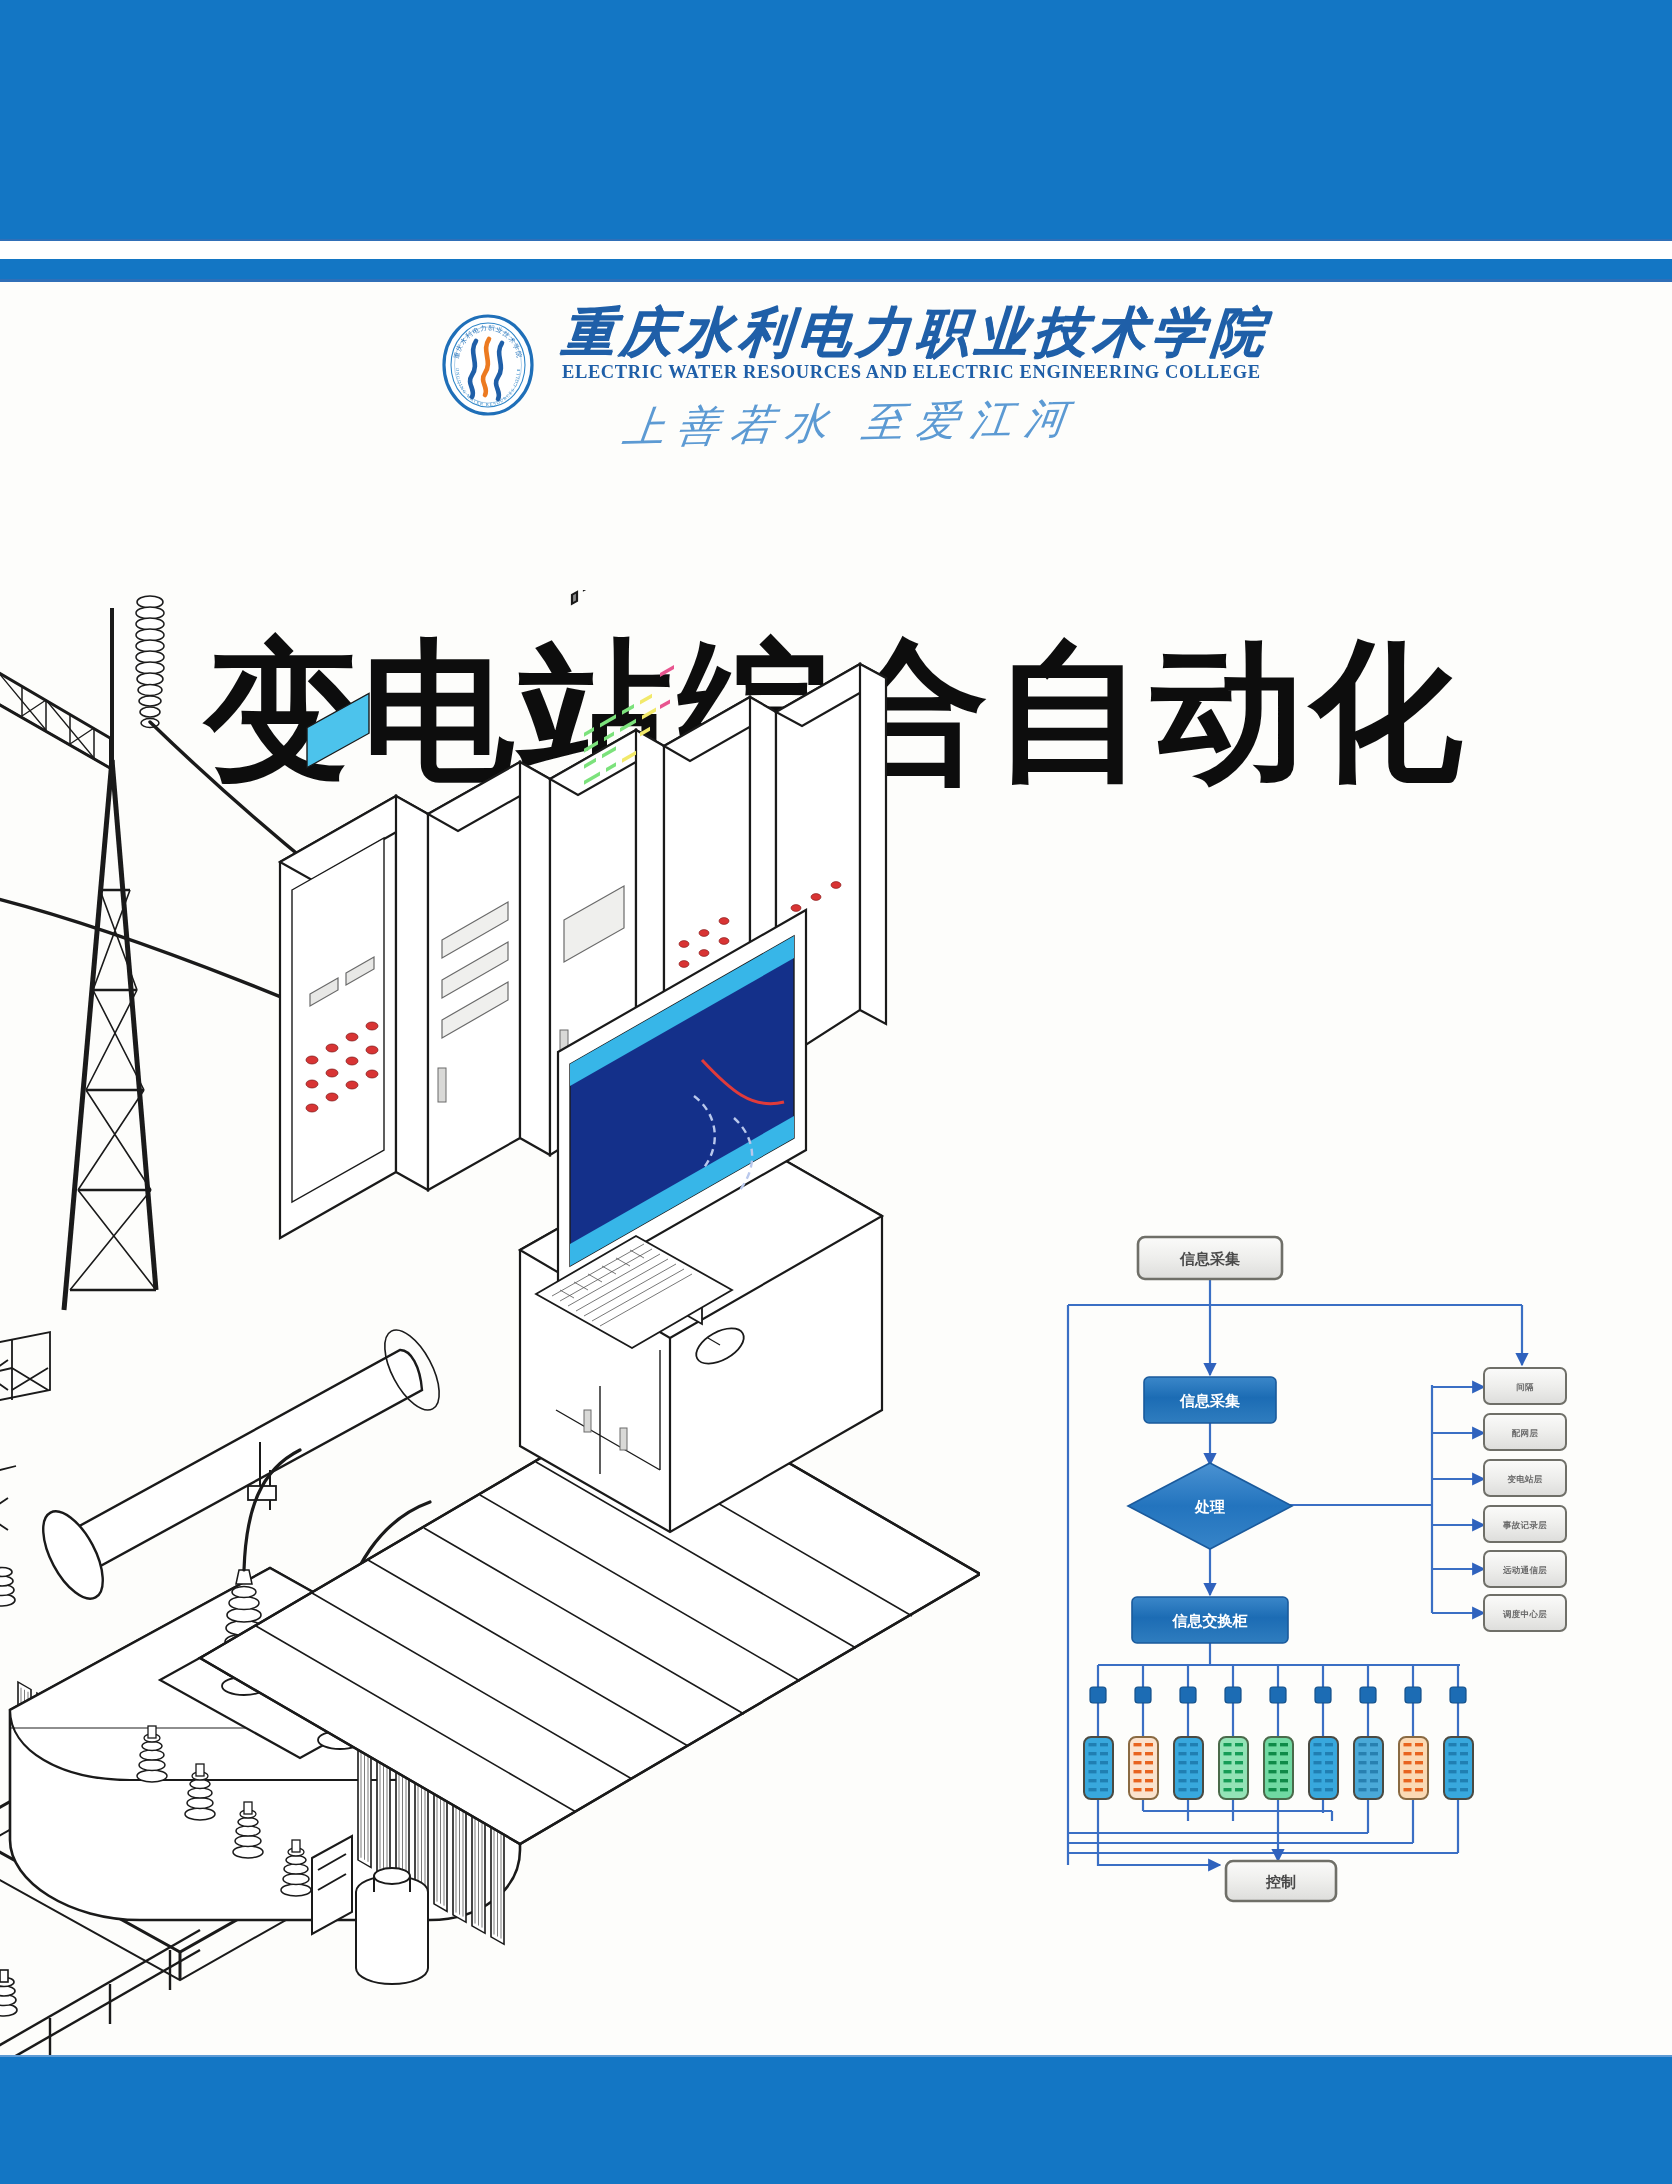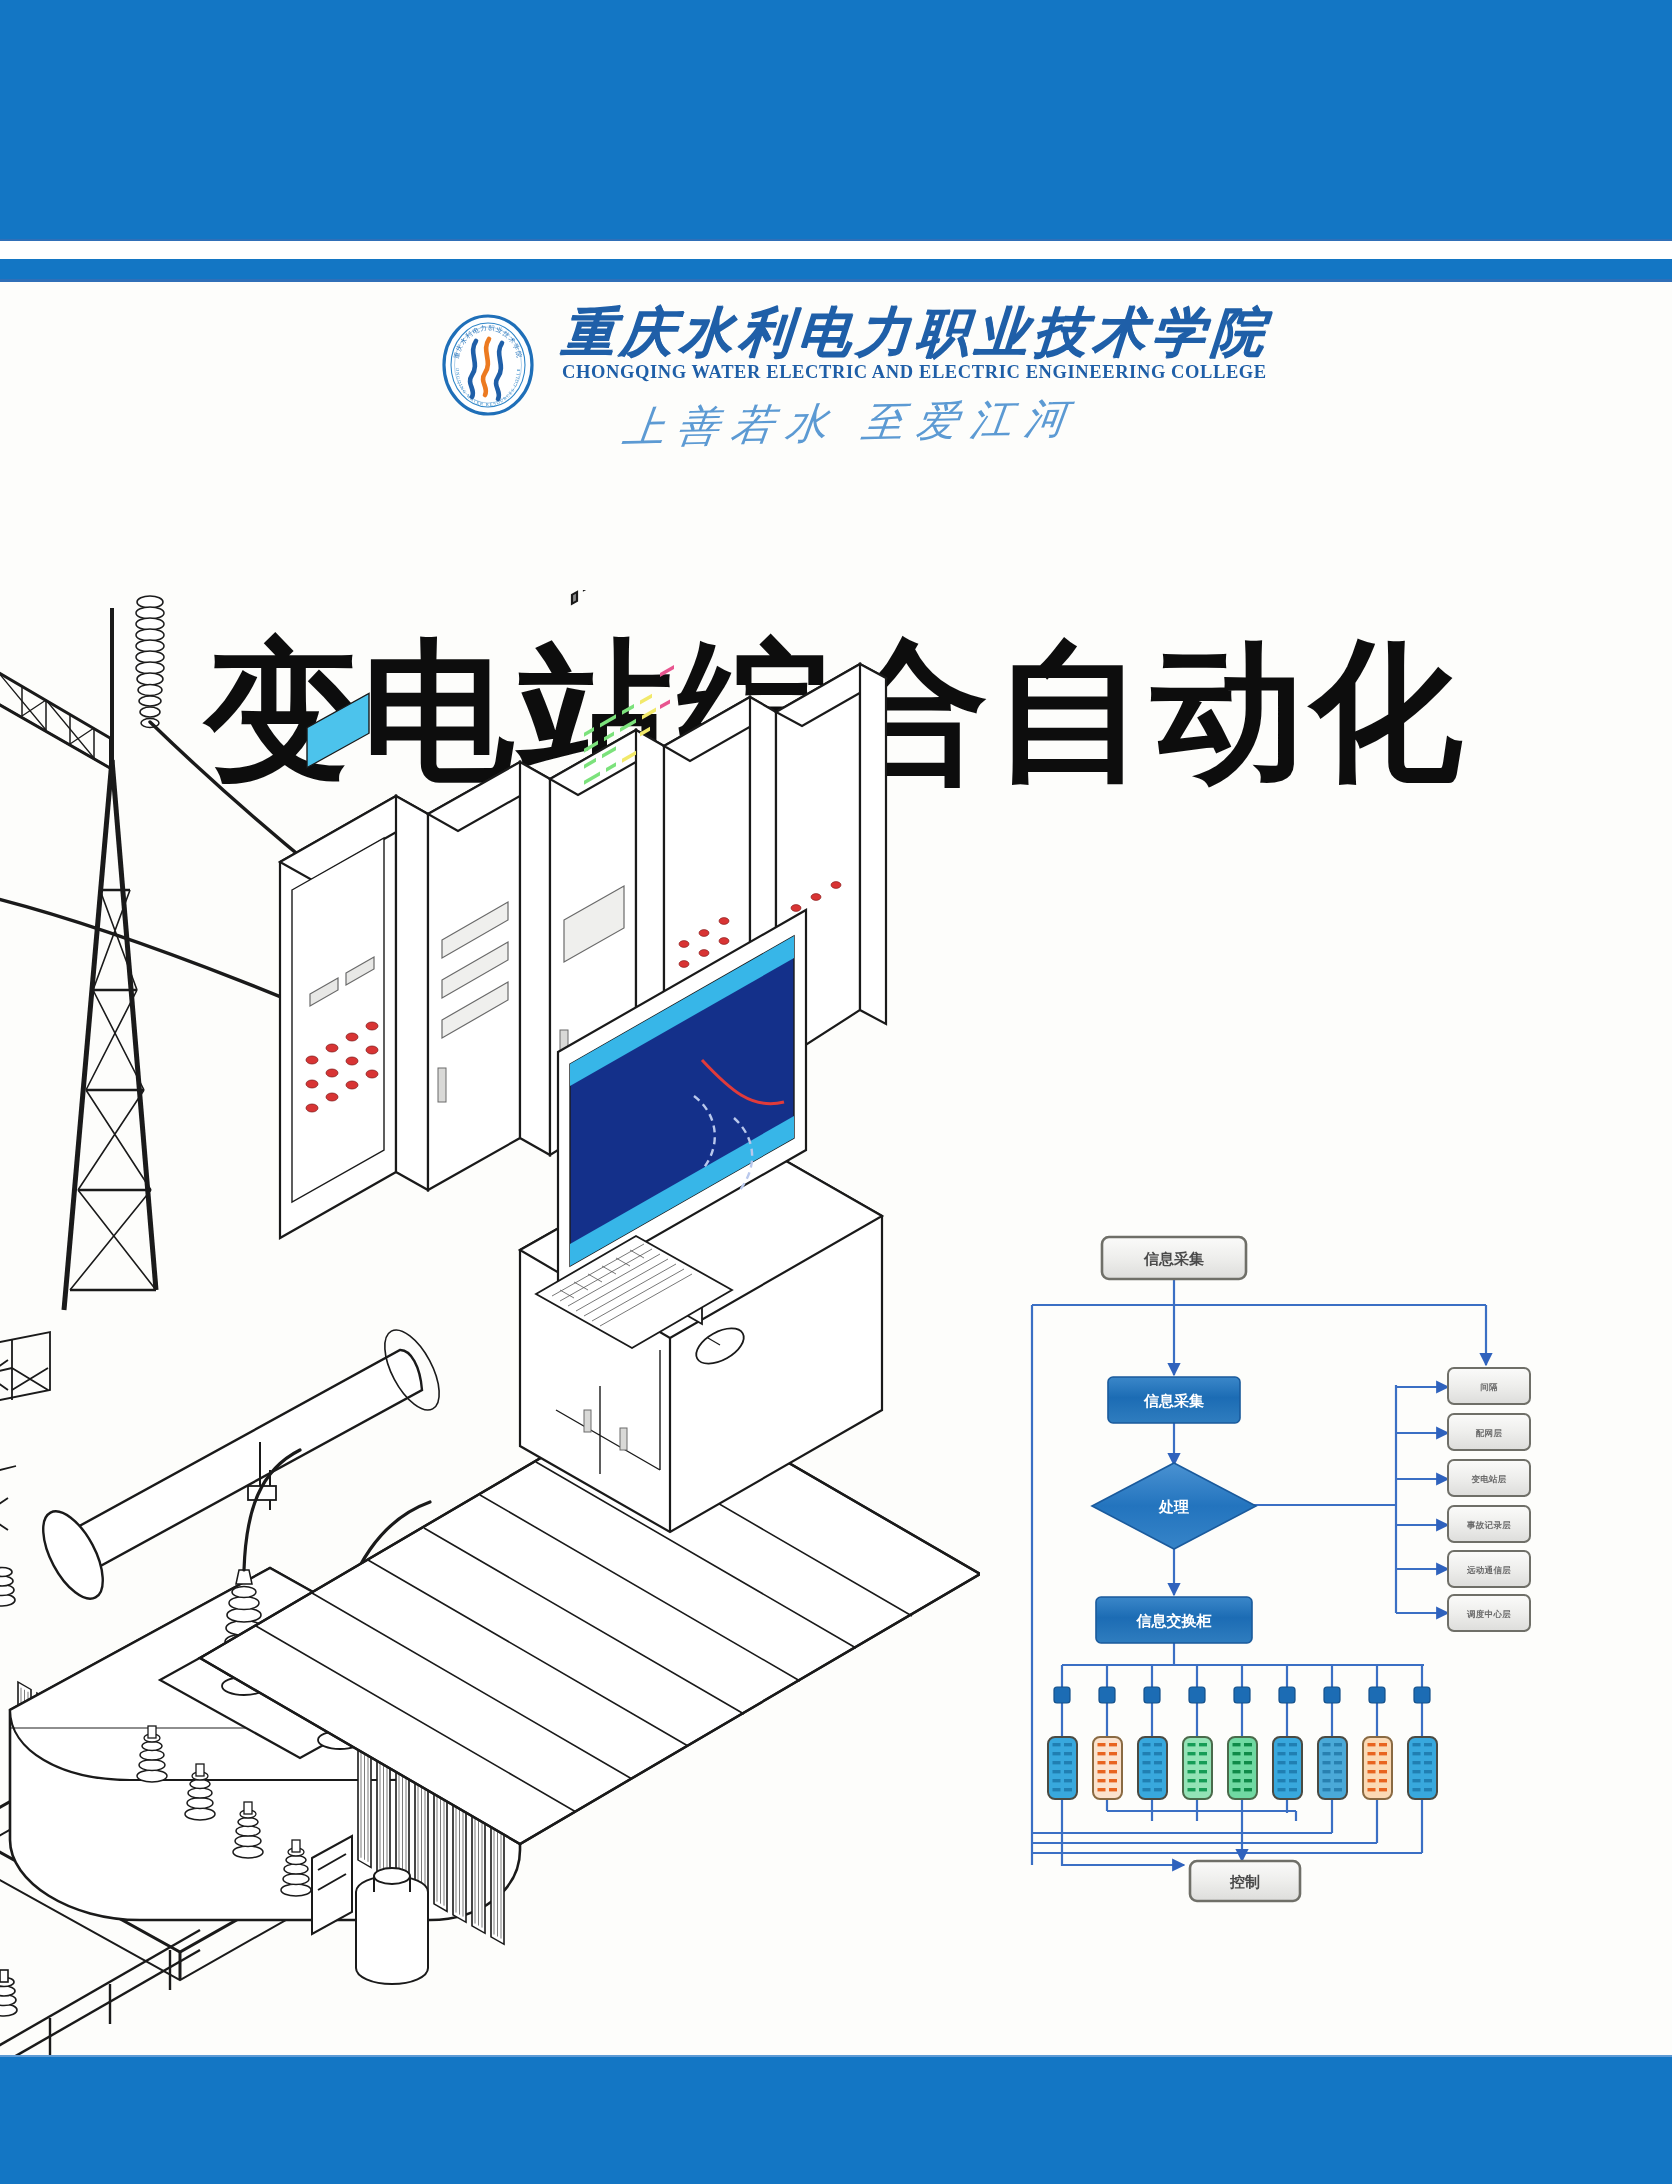--- a/index.html
+++ b/index.html
@@ -69,21 +69,21 @@
     letter-spacing:6px;
     line-height:1;
     white-space:nowrap;
   }
 
   
   .illo{position:absolute;left:-40px;top:590px;width:1020px;height:1500px;}
   .illo svg{display:block;}
 
   
-  .flow{position:absolute;left:1024px;top:1225px;width:560px;height:700px;}
+  .flow{position:absolute;left:1060px;top:1225px;width:560px;height:700px;}
   .flow svg{display:block;}
   .flow-label{
     font-family:"DejaVu Sans","Liberation Sans",sans-serif;
     font-size:15px;font-weight:700;
     dominant-baseline:middle;text-anchor:middle;
   }
   .flow-label.dark{fill:#4a4a4a;}
   .flow-label.light{fill:#ffffff;}
   .flow-label.tiny{font-size:8.5px;font-weight:600;fill:#6a6a6a;letter-spacing:.3px;}
 </style>
@@ -114,21 +114,21 @@
         </text>
 
         <path d="M40,28 C32,40 44,50 36,62 C30,71 40,76 36,84" fill="none" stroke="#1f5fa8" stroke-width="4.6" stroke-linecap="round"></path>
         <path d="M53,26 C45,38 57,48 49,60 C43,69 53,74 49,82" fill="none" stroke="#ec7a21" stroke-width="4.6" stroke-linecap="round"></path>
         <path d="M66,30 C58,42 70,52 62,64 C56,73 66,78 62,86" fill="none" stroke="#1f5fa8" stroke-width="4.6" stroke-linecap="round"></path>
         <path d="M46,36 C41,44 49,50 44,58" fill="none" stroke="#ffffff" stroke-width="1.1" opacity=".7"></path>
       </svg>
     </div>
     <div class="logo-texts">
       <div class="logo-cn">重庆水利电力职业技术学院</div>
-      <div class="logo-en">CHONGQING WATER ELECTRIC AND ELECTRIC ENGINEERING COLLEGE</div>
+      <div class="logo-en">ELECTRIC WATER RESOURCES AND ELECTRIC ENGINEERING COLLEGE</div>
       <div class="logo-motto">上善若水 至爱江河</div>
     </div>
   </div>
 
   <div class="main-title">变电站综合自动化</div>
 
   <div class="illo">
     <svg width="1020" height="1500" viewBox="0 0 1020 1500">
       <defs>
         <g id="fins">

